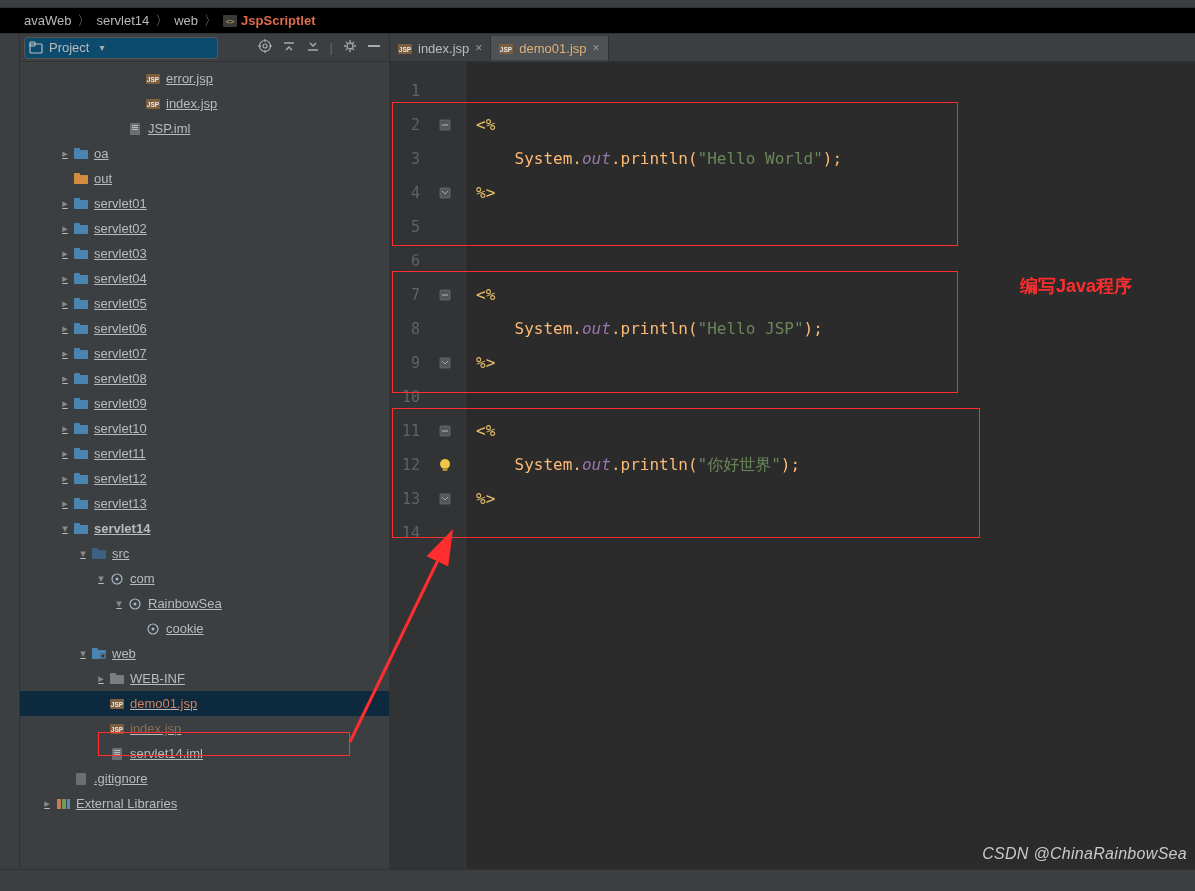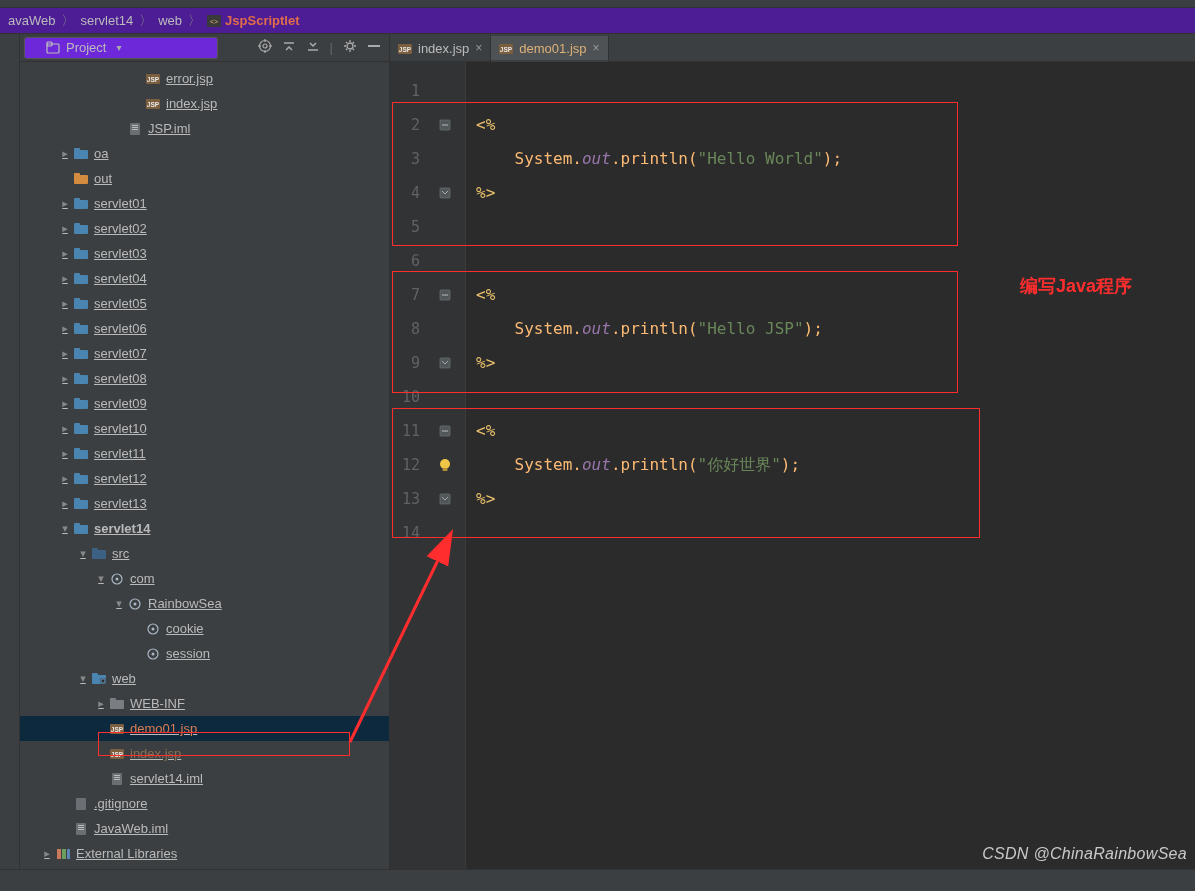--- a/index.html
+++ b/index.html
@@ -1,31 +1,31 @@
 <!DOCTYPE html>
 <html><head>
 <meta charset="utf-8">
 <style>
   * { margin: 0; padding: 0; box-sizing: border-box; }
   html, body { width: 1195px; height: 891px; overflow: hidden; font-family: "Segoe UI", Arial, sans-serif; background: #2b2b2b; color: #bbbbbb; font-size: 13px; }
   .root { display: flex; flex-direction: column; width: 100%; height: 100%; }
   
   .top-strip { height: 8px; background: #3c3f41; border-bottom: 1px solid #323232; }
   
-  .breadcrumb { display: flex; align-items: center; height: 26px; background: #4c1d95; border-bottom: 1px solid #323232; padding-left: 8px; font-size: 13px; color: #bbbbbb; }
+  .breadcrumb { display: flex; align-items: center; height: 26px; background: #000000; border-bottom: 1px solid #323232; padding-left: 24px; font-size: 13px; color: #bbbbbb; }
   .breadcrumb .sep { margin: 0 6px; color: #888; }
   .breadcrumb .crumb-icon { display: inline-flex; align-items: center; margin-right: 4px; }
   .breadcrumb .active { color: #e06c4b; font-weight: bold; }
   
   .main { flex: 1; display: flex; min-height: 0; }
   
   .side-stripe { width: 20px; background: #3c3f41; border-right: 1px solid #323232; }
   .project-panel { width: 370px; display: flex; flex-direction: column; background: #3c3f41; border-right: 1px solid #323232; }
   .proj-header { display: flex; align-items: center; height: 28px; border-bottom: 1px solid #323232; background: #3c3f41; padding: 0 4px; }
-  .proj-header .proj-title { display: flex; align-items: center; flex: 1; padding-left: 21px; gap: 6px; border: 1px solid #555; background: #6d28d9; height: 22px; border-radius: 3px; }
+  .proj-header .proj-title { display: flex; align-items: center; flex: 1; padding-left: 4px; gap: 6px; border: 1px solid #555; background: #0c4a6e; height: 22px; border-radius: 3px; }
   .proj-header .proj-title .dropdown-arrow { margin-left: 4px; color: #aaa; font-size: 10px; }
   .proj-header .spacer { width: 40px; }
   .proj-header .tool-icons { display: flex; gap: 10px; align-items: center; padding-right: 4px; }
   .proj-header .tool-icons span { color: #aaa; cursor: pointer; }
   .tree { flex: 1; overflow: auto; padding-top: 4px; font-size: 13px; }
   .tree-row { display: flex; align-items: center; height: 25px; white-space: nowrap; cursor: pointer; color: #bababa; text-decoration: underline; }
   .tree-row.selected { background: #0d293e; }
   .tree-row .arrow { width: 14px; text-align: center; color: #888; font-size: 11px; }
   .tree-row .arrow.empty { visibility: hidden; }
   .tree-row .ficon { width: 18px; display: inline-flex; justify-content: center; align-items: center; margin-right: 4px; }
@@ -419,29 +419,20 @@
           </div>
           <div class="tree-row indent-5">
             <span class="arrow empty">▸</span>
             <span class="ficon">
               <svg width="14" height="14">
                 <use href="#ic-pkg"></use>
               </svg>
             </span>
             <span class="label">cookie</span>
           </div>
-          <div class="tree-row indent-5">
-            <span class="arrow empty">▸</span>
-            <span class="ficon">
-              <svg width="14" height="14">
-                <use href="#ic-pkg"></use>
-              </svg>
-            </span>
-            <span class="label">session</span>
-          </div>
           <div class="tree-row indent-2">
             <span class="arrow">▾</span>
             <span class="ficon">
               <svg width="14" height="14">
                 <use href="#ic-webfolder"></use>
               </svg>
             </span>
             <span class="label">web</span>
           </div>
           <div class="tree-row indent-3">
@@ -481,29 +472,20 @@
             <span class="label">servlet14.iml</span>
           </div>
           <div class="tree-row indent-1">
             <span class="arrow empty">▸</span>
             <span class="ficon">
               <svg width="14" height="14">
                 <use href="#ic-git"></use>
               </svg>
             </span>
             <span class="label">.gitignore</span>
-          </div>
-          <div class="tree-row indent-1">
-            <span class="arrow empty">▸</span>
-            <span class="ficon">
-              <svg width="14" height="14">
-                <use href="#ic-iml"></use>
-              </svg>
-            </span>
-            <span class="label">JavaWeb.iml</span>
           </div>
           <div class="tree-row indent-0">
             <span class="arrow">▸</span>
             <span class="ficon">
               <svg width="14" height="14">
                 <use href="#ic-lib"></use>
               </svg>
             </span>
             <span class="label">External Libraries</span>
           </div>

